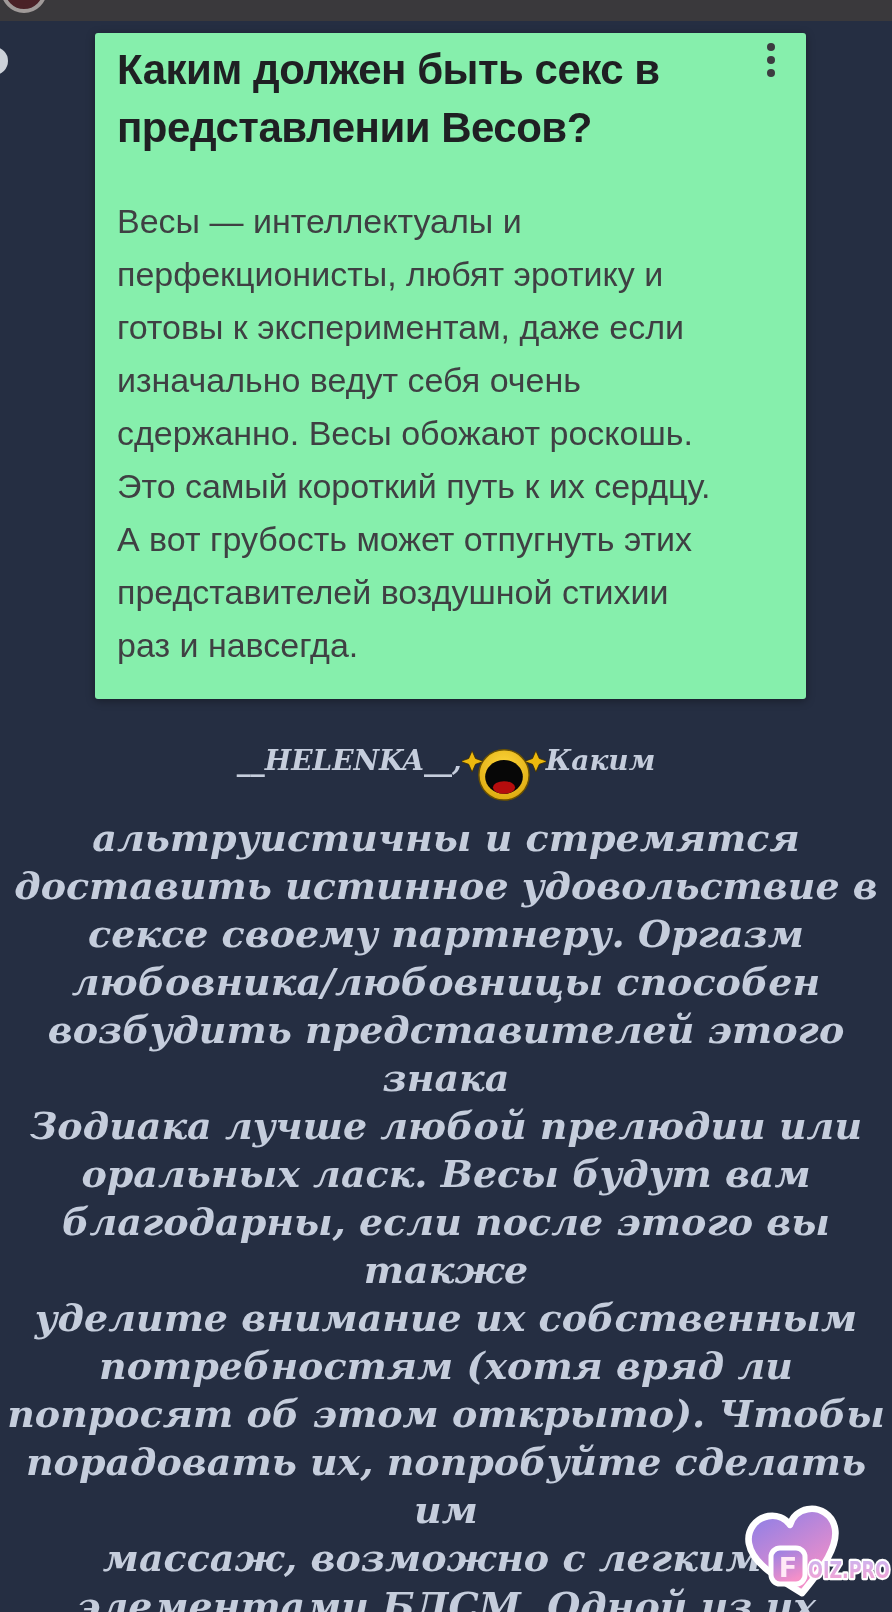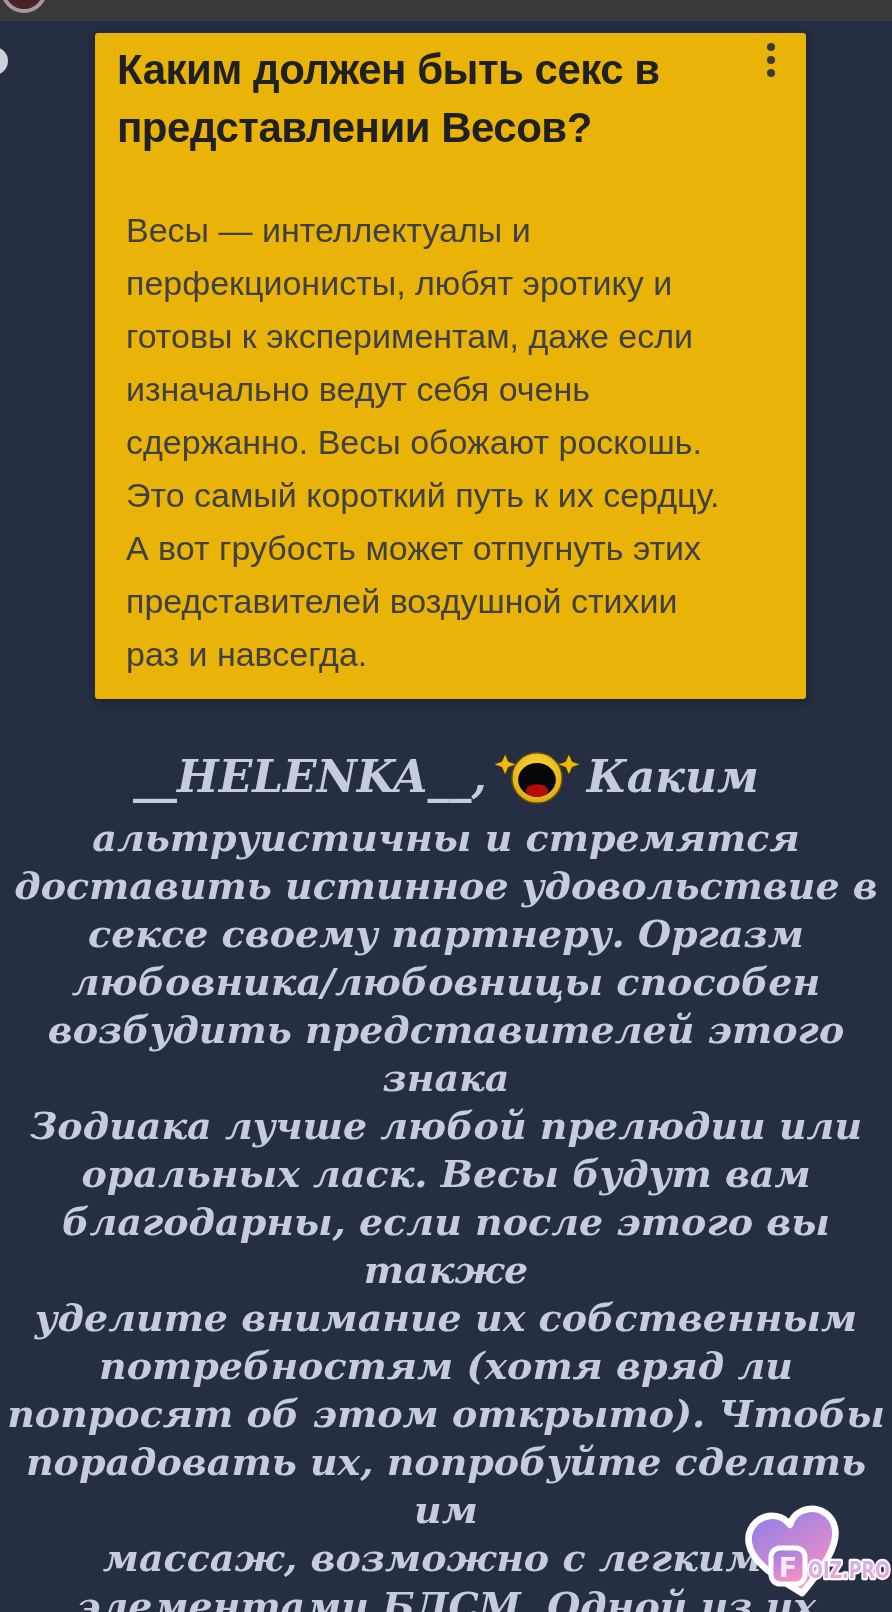--- a/index.html
+++ b/index.html
@@ -11,43 +11,43 @@
   .avatar{
     position:absolute;left:1px;top:-33px;width:46px;height:46px;border-radius:50%;
     background:#4a2127;border:4px solid #a09a99;box-sizing:border-box;z-index:3;
   }
   .edge-dot{
     position:absolute;left:-20px;top:47px;width:28px;height:28px;border-radius:50%;
     background:#ccd1d9;z-index:2;
   }
   .card{
     position:absolute;left:95px;top:33px;width:711px;height:666px;
-    background:#eab308;border-radius:3px;box-shadow:0 2px 8px rgba(0,0,0,.35);
+    background:#86efac;border-radius:3px;box-shadow:0 2px 8px rgba(0,0,0,.35);
   }
   .card-title{
     position:absolute;left:22px;top:8px;width:640px;margin:0;
     font-size:42px;line-height:58px;font-weight:bold;color:#1f2023;
     white-space:pre-line;letter-spacing:-0.5px;
   }
   .card-body{
-    position:absolute;left:22px;top:162px;width:660px;margin:9px;
+    position:absolute;left:22px;top:162px;width:660px;margin:0;
     font-size:34px;line-height:53px;color:#3f4043;white-space:pre-line;
   }
   .kebab{
     position:absolute;top:6px;right:27px;display:flex;flex-direction:column;
     gap:5px;padding:4px;cursor:pointer;
   }
   .kebab .dot{width:8px;height:8px;border-radius:50%;background:#3c3c40;}
   .quote{
     position:absolute;left:0;top:744px;width:892px;text-align:center;
     color:#c5cddc;font-family:"DejaVu Serif",serif;font-style:italic;font-weight:bold;
   }
   .quote-line1{
-    display:flex;align-items:center;justify-content:center;gap:8px;
-    font-size:44px;height:64px;
+    display:flex;align-items:flex-start;justify-content:center;
+    font-size:28px;height:64px;
   }
   .quote-body{margin:6px 0 0 0;font-size:38px;line-height:48px;white-space:pre-line;}
   .emoji{display:block;}
   .watermark{position:absolute;left:746px;top:1496px;width:150px;height:116px;}
   .watermark svg{overflow:visible;}
 </style>
 </head>
 <body>
 
 <div class="screen">

